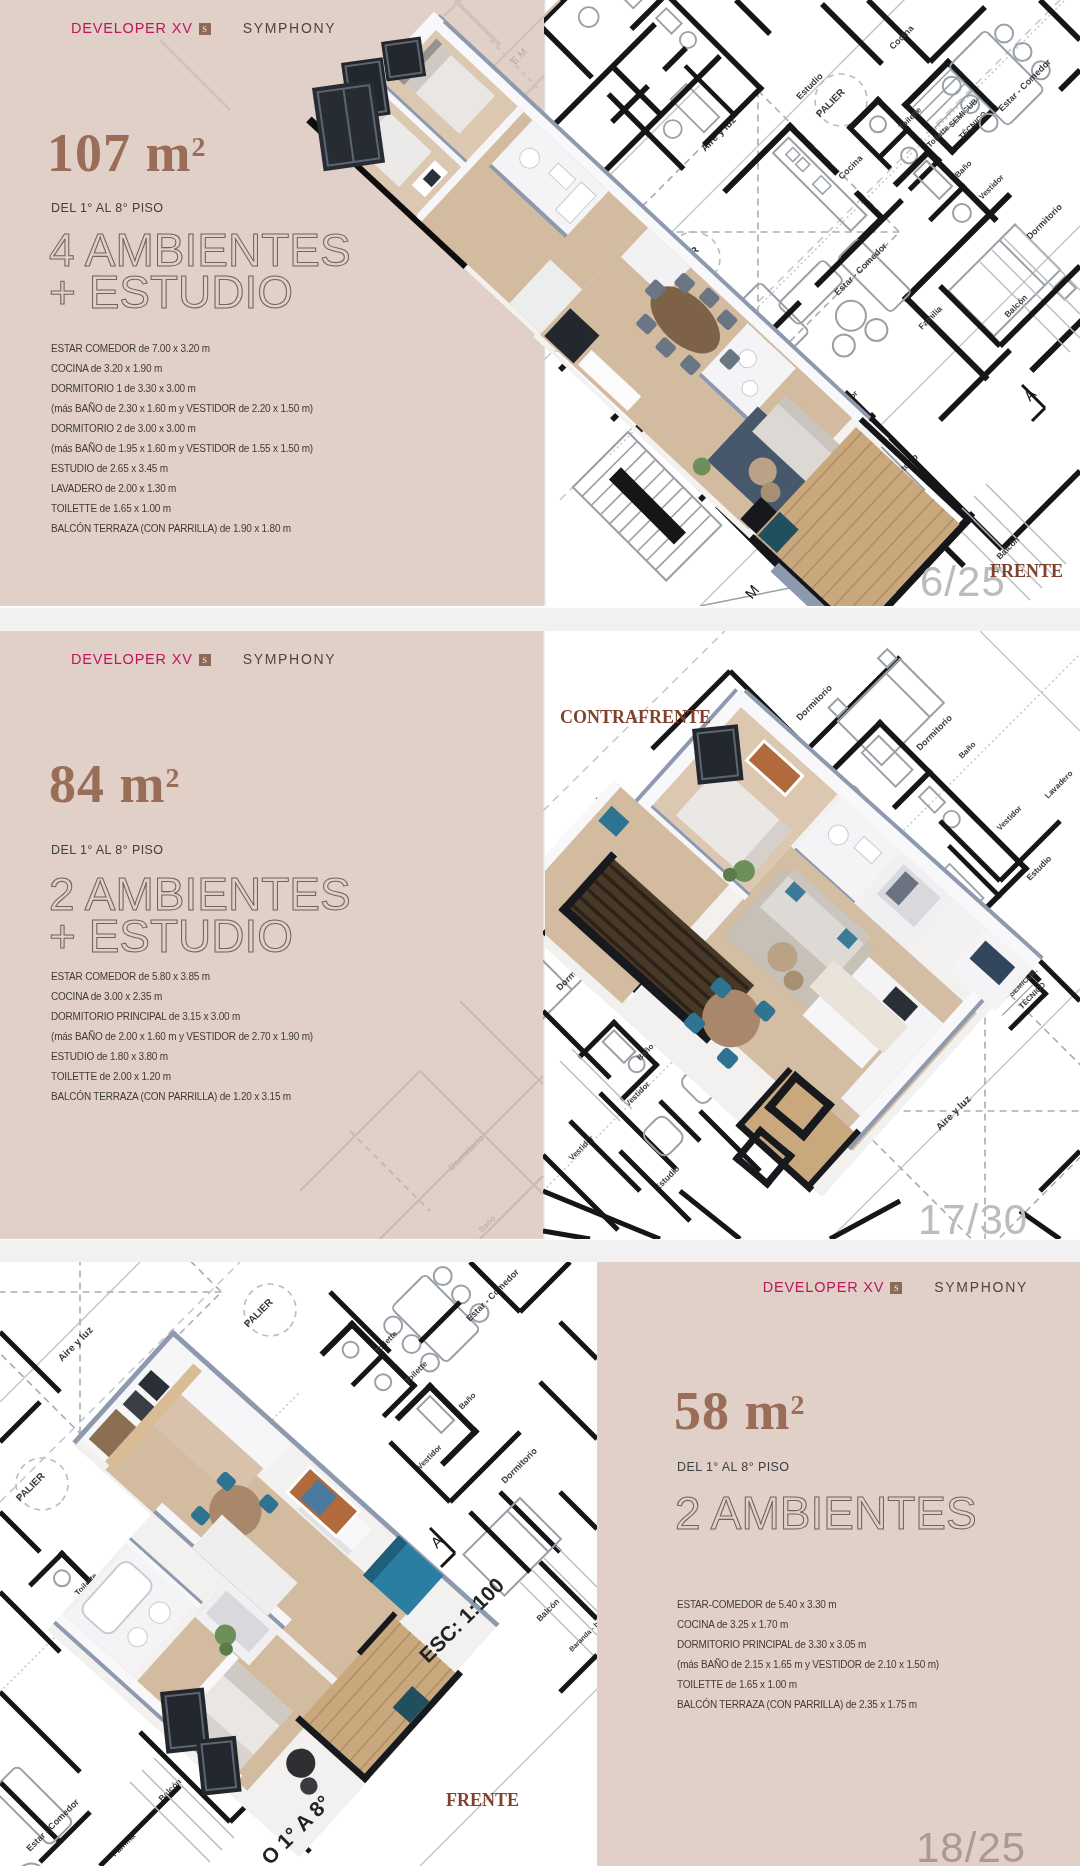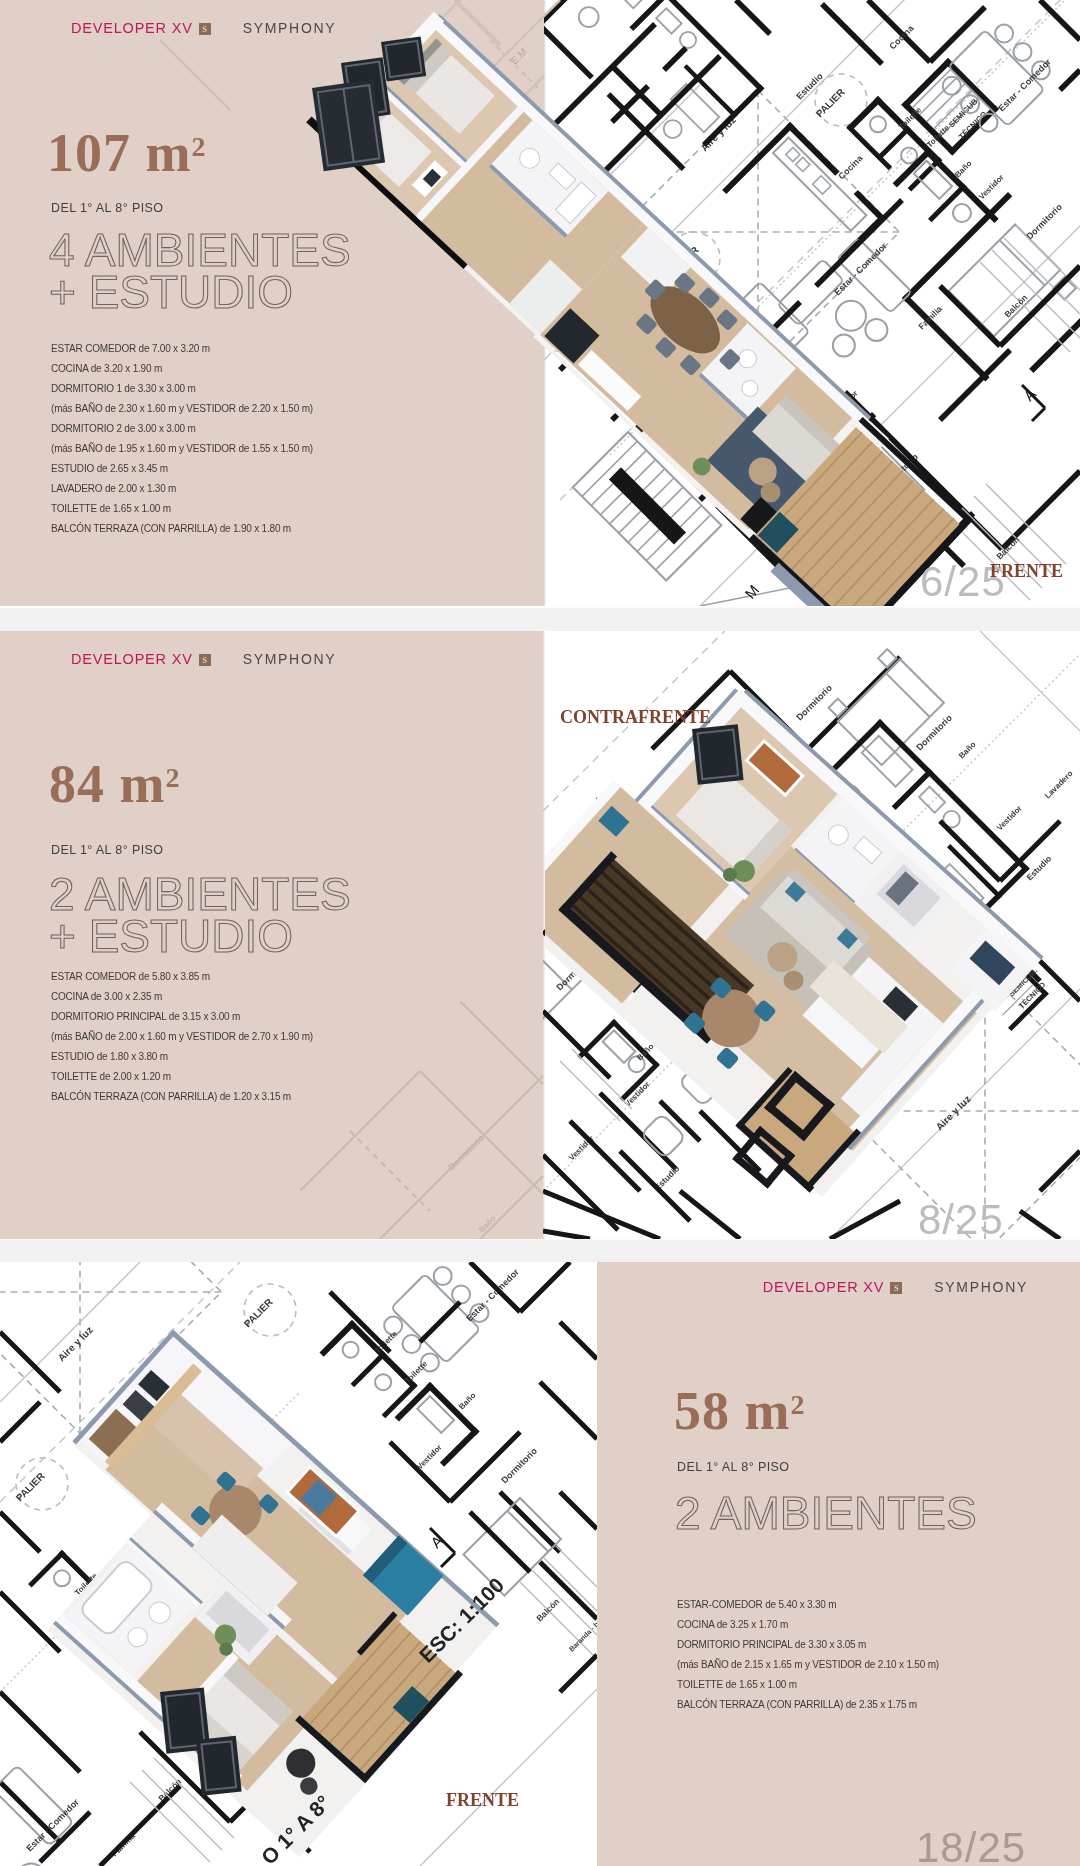--- a/index.html
+++ b/index.html
@@ -719,21 +719,21 @@
   <div class="specs" style="left:51px;top:336px;">ESTAR COMEDOR de 5.80 x 3.85 m<br>
 COCINA de 3.00 x 2.35 m<br>
 DORMITORIO PRINCIPAL de 3.15 x 3.00 m<br>
 (más BAÑO de 2.00 x 1.60 m y VESTIDOR de 2.70 x 1.90 m)<br>
 ESTUDIO de 1.80 x 3.80 m<br>
 TOILETTE de 2.00 x 1.20 m<br>
 BALCÓN TERRAZA (CON PARRILLA) de 1.20 x 3.15 m</div>
 
   <div class="frente" style="left:560px;top:76px;">CONTRAFRENTE</div>
 
-  <div class="pagenum" style="left:918px;top:565px;">8/25</div>
+  <div class="pagenum" style="left:918px;top:565px;">17/30</div>
 </div>
 
 <div class="sep" style="top:1239px;height:23px;"></div>
 
 <div class="sec" id="s3" style="top:1262px;height:604px;">
   <svg id="svg3" width="1080" height="604" viewBox="0 0 1080 604">
 
   <rect x="0" y="0" width="1080" height="604" fill="#ffffff"></rect>
   <g clip-path="url(#clip3)">
     <clipPath id="clip3">

